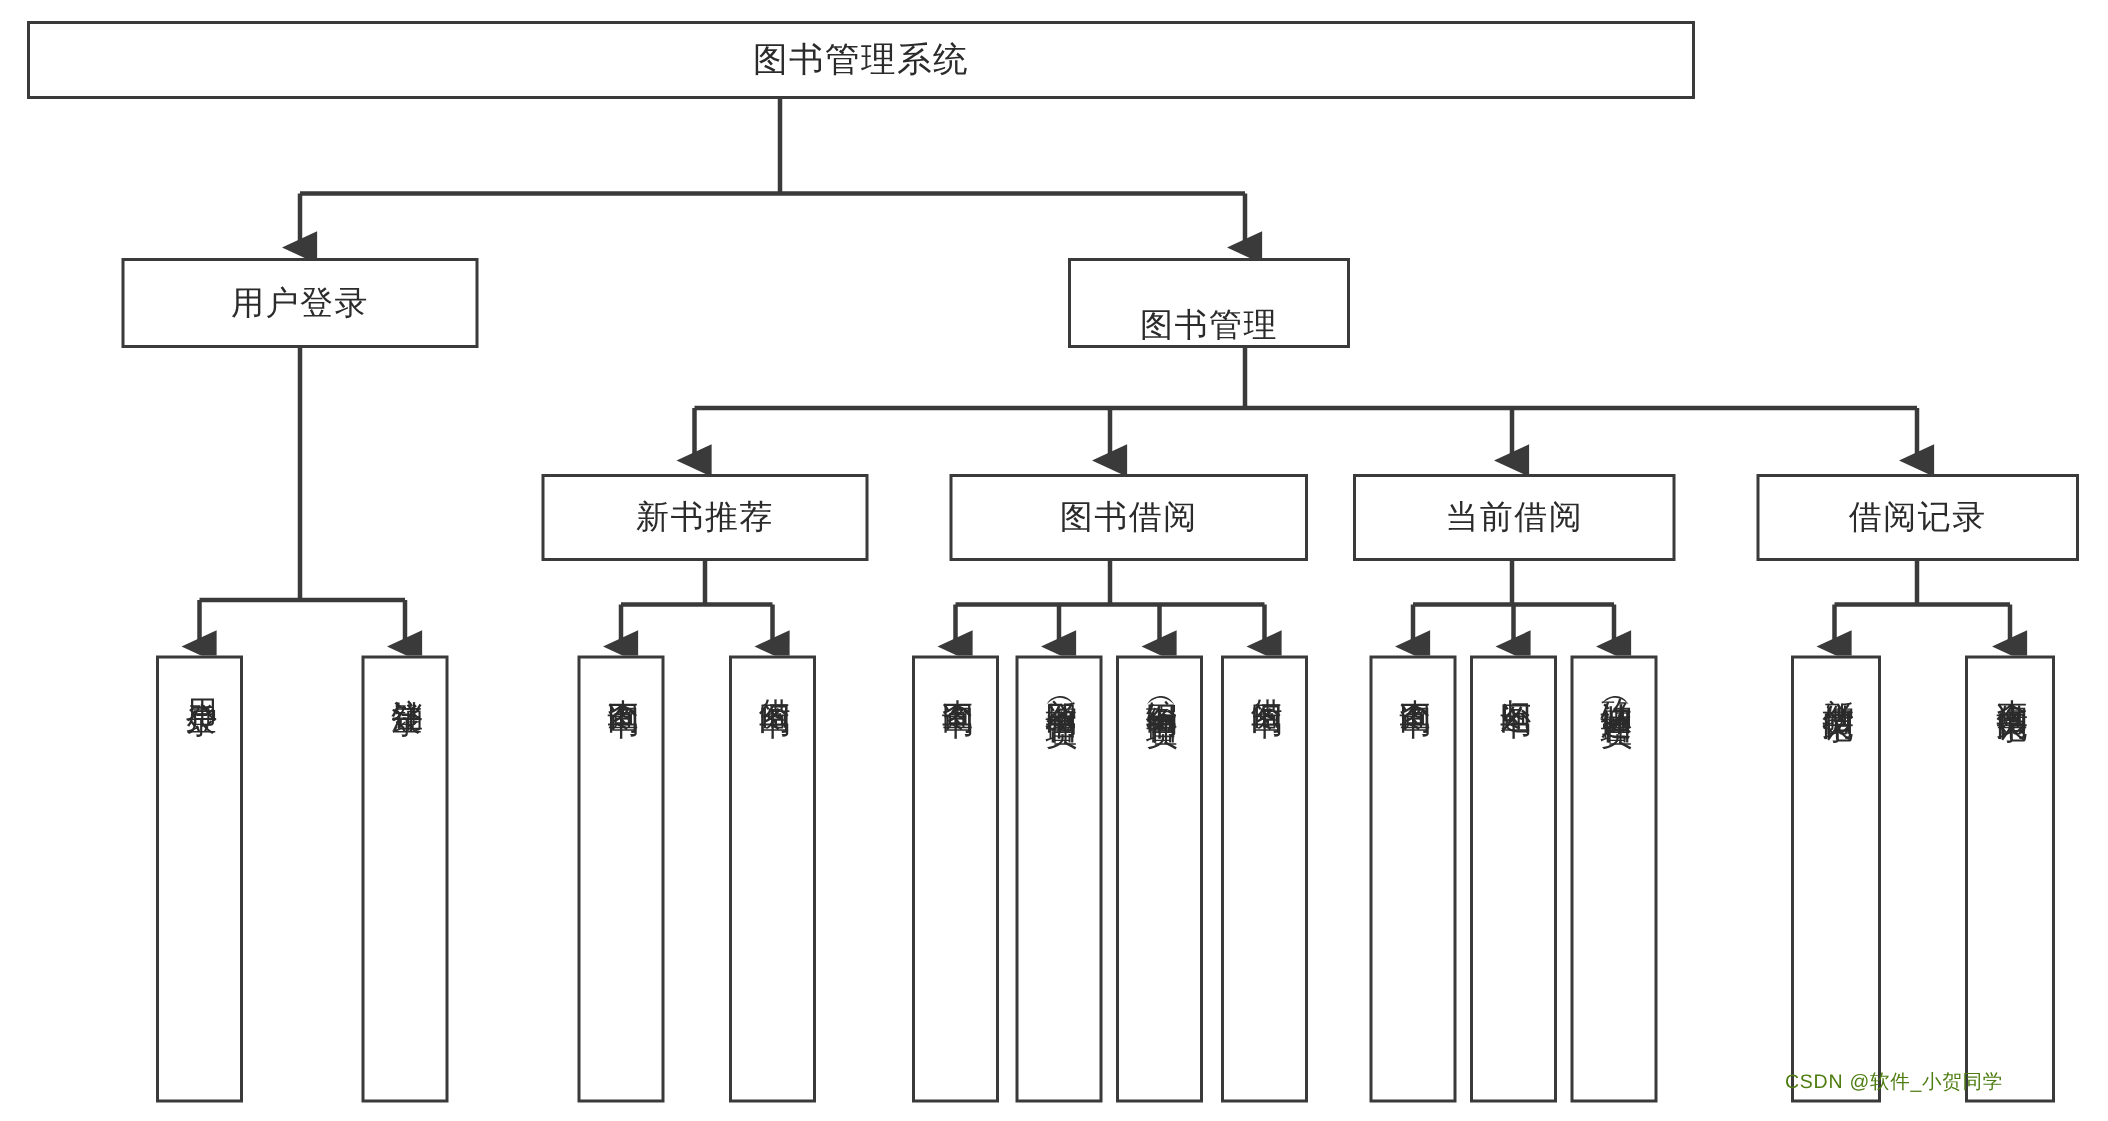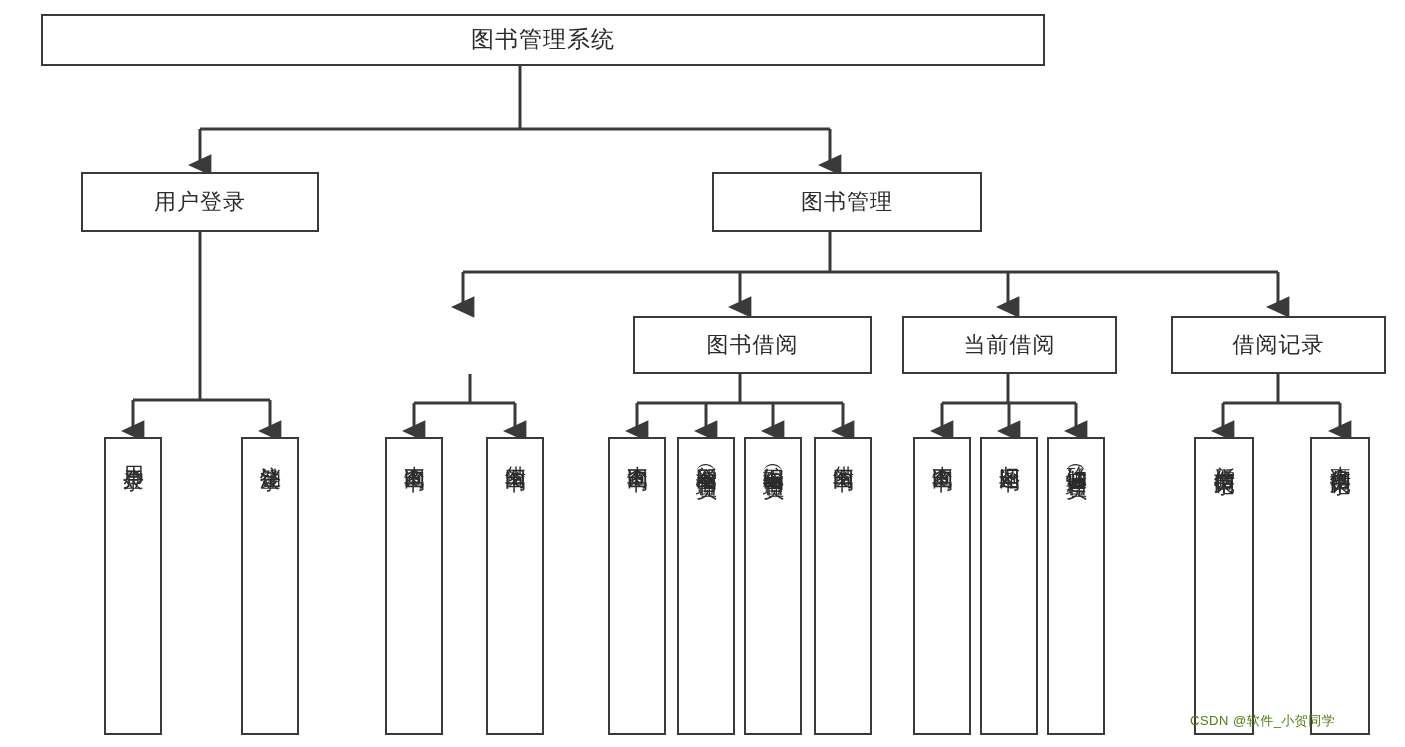--- a/index.html
+++ b/index.html
@@ -117,32 +117,35 @@
       <path d="M1009,403 L1009,431" marker-end="url(#arrow)"></path>
       <path d="M1076,403 L1076,431" marker-end="url(#arrow)"></path>
 
       <path d="M1278,374 L1278,403"></path>
       <path d="M1223,403 L1340,403"></path>
       <path d="M1223,403 L1223,431" marker-end="url(#arrow)"></path>
       <path d="M1340,403 L1340,431" marker-end="url(#arrow)"></path>
     </g>
   </svg>
 
-  <div class="node horiz title" style="left:18px; top:14px; width:1004px; height:52px;margin-left:23px;">
+  <div class="node horiz title" style="left:18px; top:14px; width:1112px; height:52px;">
     <span>图书管理系统</span>
   </div>
 
   <div class="node horiz" style="left:81px; top:172px; width:238px; height:60px;">
     <span>用户登录</span>
   </div>
 
-  <div class="node horiz" style="left:712px; top:172px; width:270px; height:60px;">
+  <div class="node horiz" style="left:712px; top:172px; width:188px; height:60px;align-items:flex-end;">
     <span>图书管理</span>
   </div>
 
+  <div class="node horiz" style="left:361px; top:316px; width:218px; height:58px;">
+    <span>新书推荐</span>
+  </div>
 
   <div class="node horiz" style="left:633px; top:316px; width:239px; height:58px;">
     <span>图书借阅</span>
   </div>
 
   <div class="node horiz" style="left:902px; top:316px; width:215px; height:58px;text-align:center;">
     <span>当前借阅</span>
   </div>
 
   <div class="node horiz" style="left:1171px; top:316px; width:215px; height:58px;">

